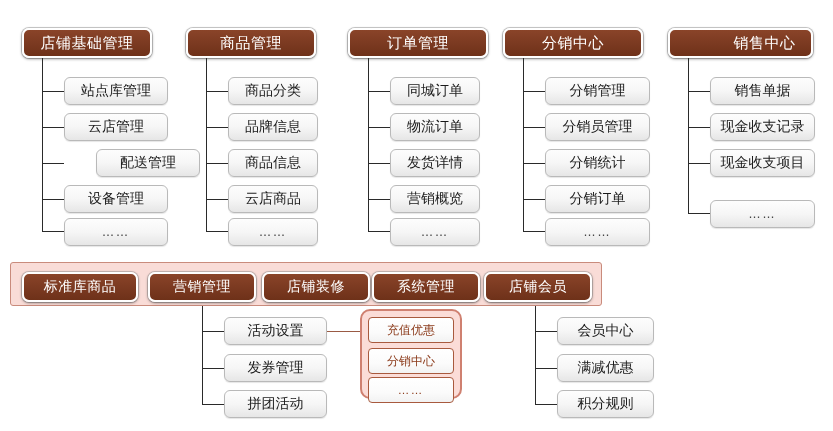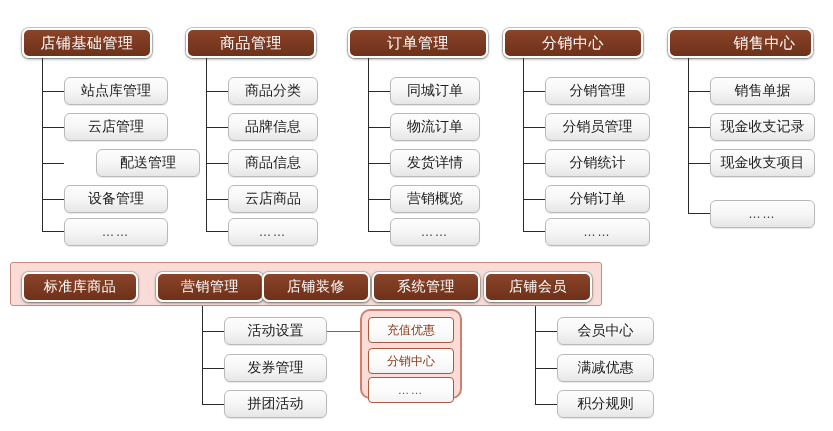--- a/index.html
+++ b/index.html
@@ -143,21 +143,21 @@
   <div class="hline" style="left:688px;top:163px;width:22px;"></div>
   <div class="hline" style="left:688px;top:213px;width:22px;"></div>
   <div class="node-leaf" style="left:710px;top:77px;width:105px;">销售单据</div>
   <div class="node-leaf" style="left:710px;top:113px;width:105px;">现金收支记录</div>
   <div class="node-leaf" style="left:710px;top:149px;width:105px;">现金收支项目</div>
   <div class="node-leaf dots" style="left:710px;top:200px;width:105px;">……</div>
 
   <div class="hl-band" style="left:10px;top:262px;width:592px;height:44px;"></div>
 
   <div class="node-head" style="left:22px;top:272px;width:116px;font-size:14px;">标准库商品</div>
-  <div class="node-head" style="left:148px;top:272px;width:108px;font-size:14px;margin-left:8px;">营销管理</div>
+  <div class="node-head" style="left:148px;top:272px;width:108px;font-size:14px;">营销管理</div>
   <div class="node-head" style="left:262px;top:272px;width:108px;font-size:14px;">店铺装修</div>
   <div class="node-head" style="left:372px;top:272px;width:108px;font-size:14px;">系统管理</div>
   <div class="node-head" style="left:484px;top:272px;width:108px;font-size:14px;">店铺会员</div>
 
   <div class="vline" style="left:202px;top:306px;height:99px;"></div>
   <div class="hline" style="left:202px;top:331px;width:22px;"></div>
   <div class="hline" style="left:202px;top:368px;width:22px;"></div>
   <div class="hline" style="left:202px;top:404px;width:22px;"></div>
 
   <div class="node-leaf" style="left:224px;top:317px;width:103px;">活动设置</div>

